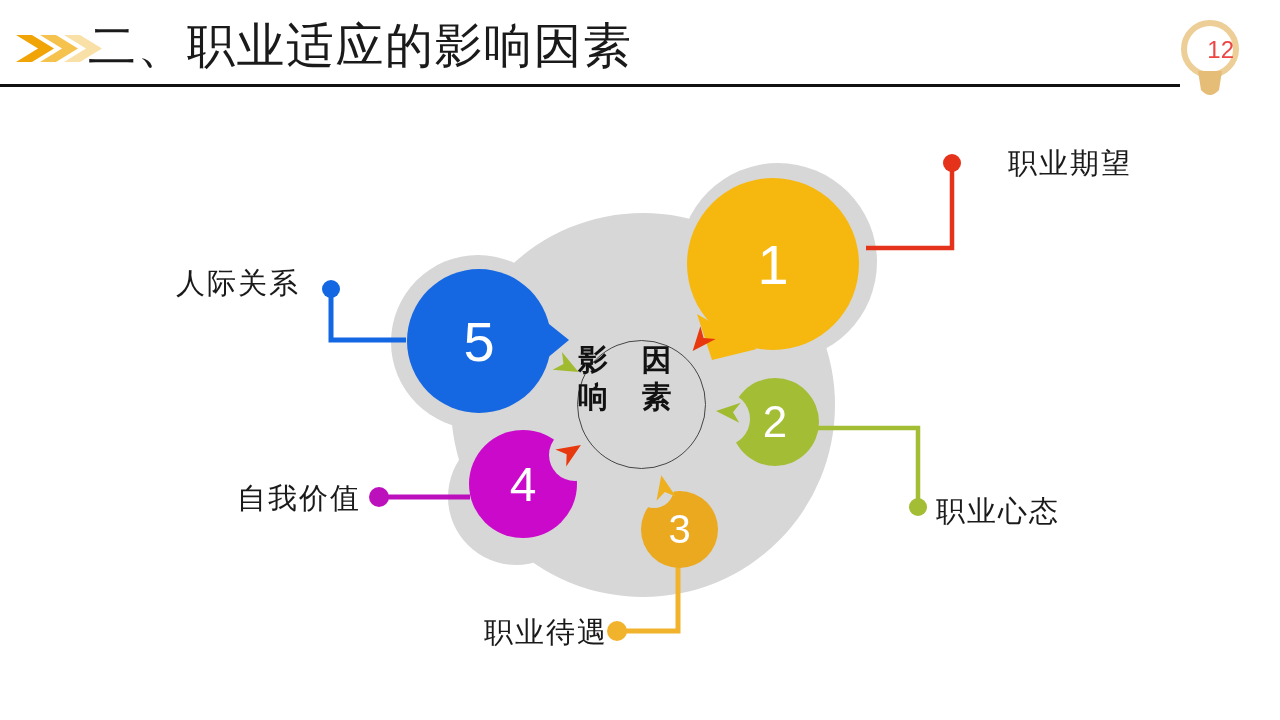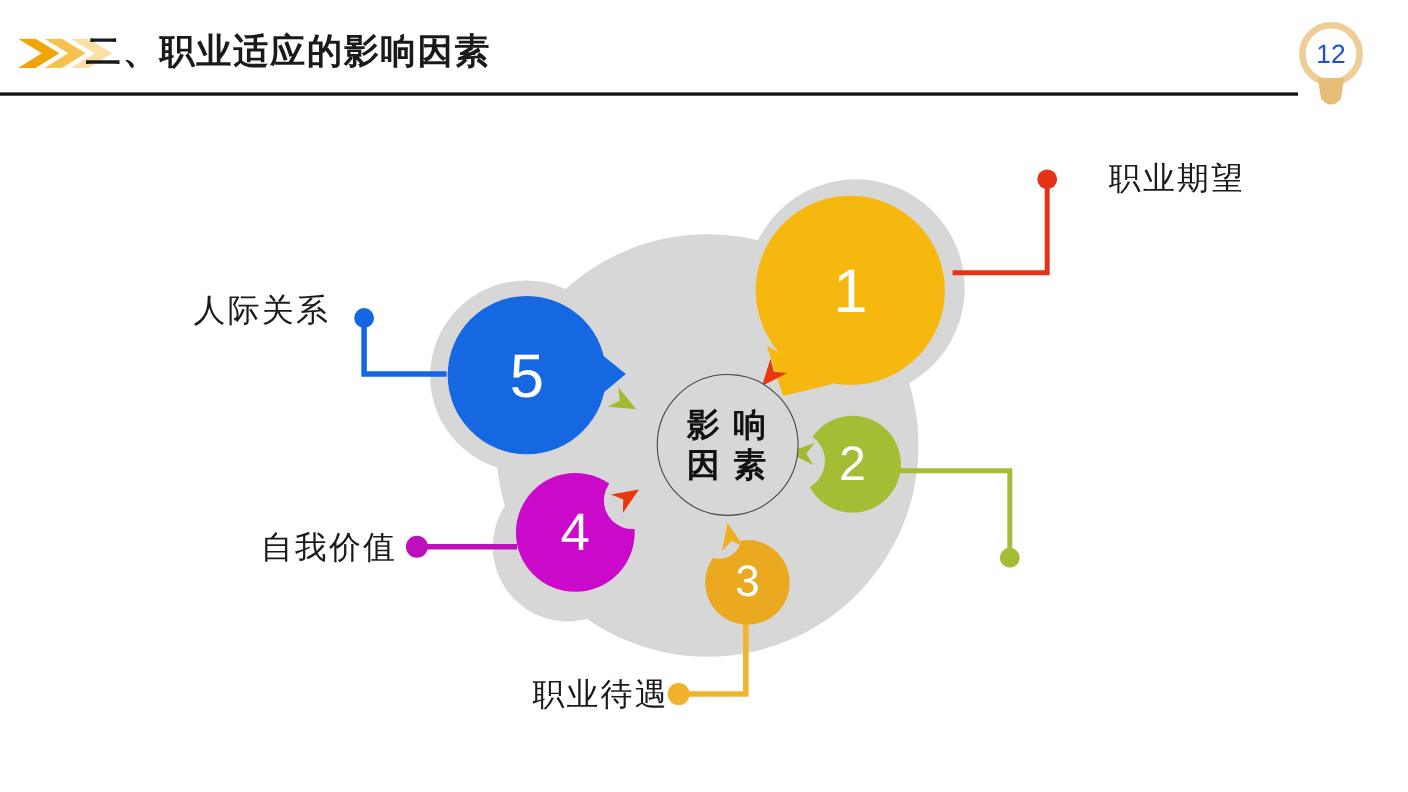--- a/index.html
+++ b/index.html
@@ -6,48 +6,48 @@
   .slide{
     position:relative;width:1280px;height:720px;background:#ffffff;overflow:hidden;
     font-family:"Liberation Sans","DejaVu Sans",sans-serif;
   }
   
   .chev{position:absolute;top:35px;width:38px;height:27px;
     clip-path:polygon(0 0,42% 0,100% 50%,42% 100%,0 100%,58% 50%);}
   .chev.c1{left:16px;background:#F0A405;}
   .chev.c2{left:40px;background:#F5C24D;}
   .chev.c3{left:64px;background:#F9E0A6;}
-  .slide-title{position:absolute;left:78px;top:24px;margin:0;
-    font-size:32px;line-height:44px;font-weight:700;letter-spacing:1.5px;color:#1a1a1a;}
+  .slide-title{position:absolute;left:88px;top:24px;margin:0;
+    font-size:48px;line-height:44px;font-weight:400;letter-spacing:1.5px;color:#1a1a1a;}
   .header-rule{position:absolute;left:0;top:84px;width:1180px;height:3px;background:#111;}
   .bulb-wrap{position:absolute;left:1170px;top:10px;width:76px;height:92px;}
-  .page-number{position:absolute;left:1186px;top:36px;width:48px;text-align:center;
-    font-size:24px;color:#1d4ed8;}
+  .page-number{position:absolute;left:1186px;top:36px;width:48px;text-align:right;
+    font-size:24px;color:#ef4444;}
   
   .gray{position:absolute;border-radius:50%;z-index:1;}
   .blob-main{left:451px;top:213px;width:384px;height:384px;}
   .halo-1{left:679px;top:163px;width:198px;height:198px;}
   .halo-5{left:391px;top:255px;width:174px;height:174px;}
   .halo-4{left:448px;top:429px;width:136px;height:136px;}
   .svg-mid{position:absolute;left:0;top:0;z-index:2;pointer-events:none;}
   .svg-top{position:absolute;left:0;top:0;z-index:5;pointer-events:none;}
   .fc{position:absolute;border-radius:50%;z-index:3;display:flex;
     align-items:center;justify-content:center;color:#fff;}
   .fc1{left:687px;top:178px;width:172px;height:172px;font-size:56px;}
   .fc2{left:731px;top:378px;width:88px;height:88px;font-size:44px;}
   .fc3{left:641px;top:491px;width:77px;height:77px;font-size:40px;}
   .fc4{left:469px;top:430px;width:108px;height:108px;font-size:48px;}
   .fc5{left:407px;top:269px;width:144px;height:144px;font-size:56px;}
   .bite{position:absolute;border-radius:50%;z-index:4;}
   .bite2{left:696px;top:392px;width:54px;height:54px;}
   .bite3{left:634px;top:468px;width:40px;height:40px;}
   .bite4{left:549px;top:429px;width:52px;height:52px;}
-  .center-circle{position:absolute;left:597px;top:340px;width:129px;height:129px;
+  .center-circle{position:absolute;left:577px;top:340px;width:129px;height:129px;
     border-radius:50%;border:1.5px solid #454545;box-sizing:border-box;z-index:6;
-    display:flex;flex-direction:column;align-items:center;justify-content:center;}
+    display:flex;justify-content:center;}
   .center-circle span{font-size:30px;font-weight:700;color:#111;line-height:37px;letter-spacing:2px;}
   .lbl{position:absolute;z-index:7;font-size:29px;letter-spacing:2px;color:#1a1a1a;line-height:34px;white-space:nowrap;}
   .lbl1{left:1008px;top:146px;}
   .lbl2{left:936px;top:494px;}
   .lbl3{left:430px;top:615px;width:178px;text-align:right;}
   .lbl4{left:237px;top:481px;}
   .lbl5{left:176px;top:266px;}
 </style>
 </head>
 <body>
@@ -114,17 +114,18 @@
     <path d="M 13 0 L -11 -10 L -4 0 L -11 10 Z" transform="translate(570,452) rotate(-33)" fill="#E8380D"></path>
     <path d="M 13 0 L -11 -10 L -4 0 L -11 10 Z" transform="translate(567,366) rotate(28)" fill="#A0BB2F"></path>
   </svg>
 
   <div class="center-circle" style="background-color: rgb(215, 215, 215);">
     <span>影 响</span>
     <span>因 素</span>
   </div>
 
   <div class="lbl lbl1">职业期望</div>
+  <div class="lbl lbl2">职业心态</div>
   <div class="lbl lbl3">职业待遇</div>
   <div class="lbl lbl4">自我价值</div>
   <div class="lbl lbl5">人际关系</div>
 
 </div>
 
 </body></html>

